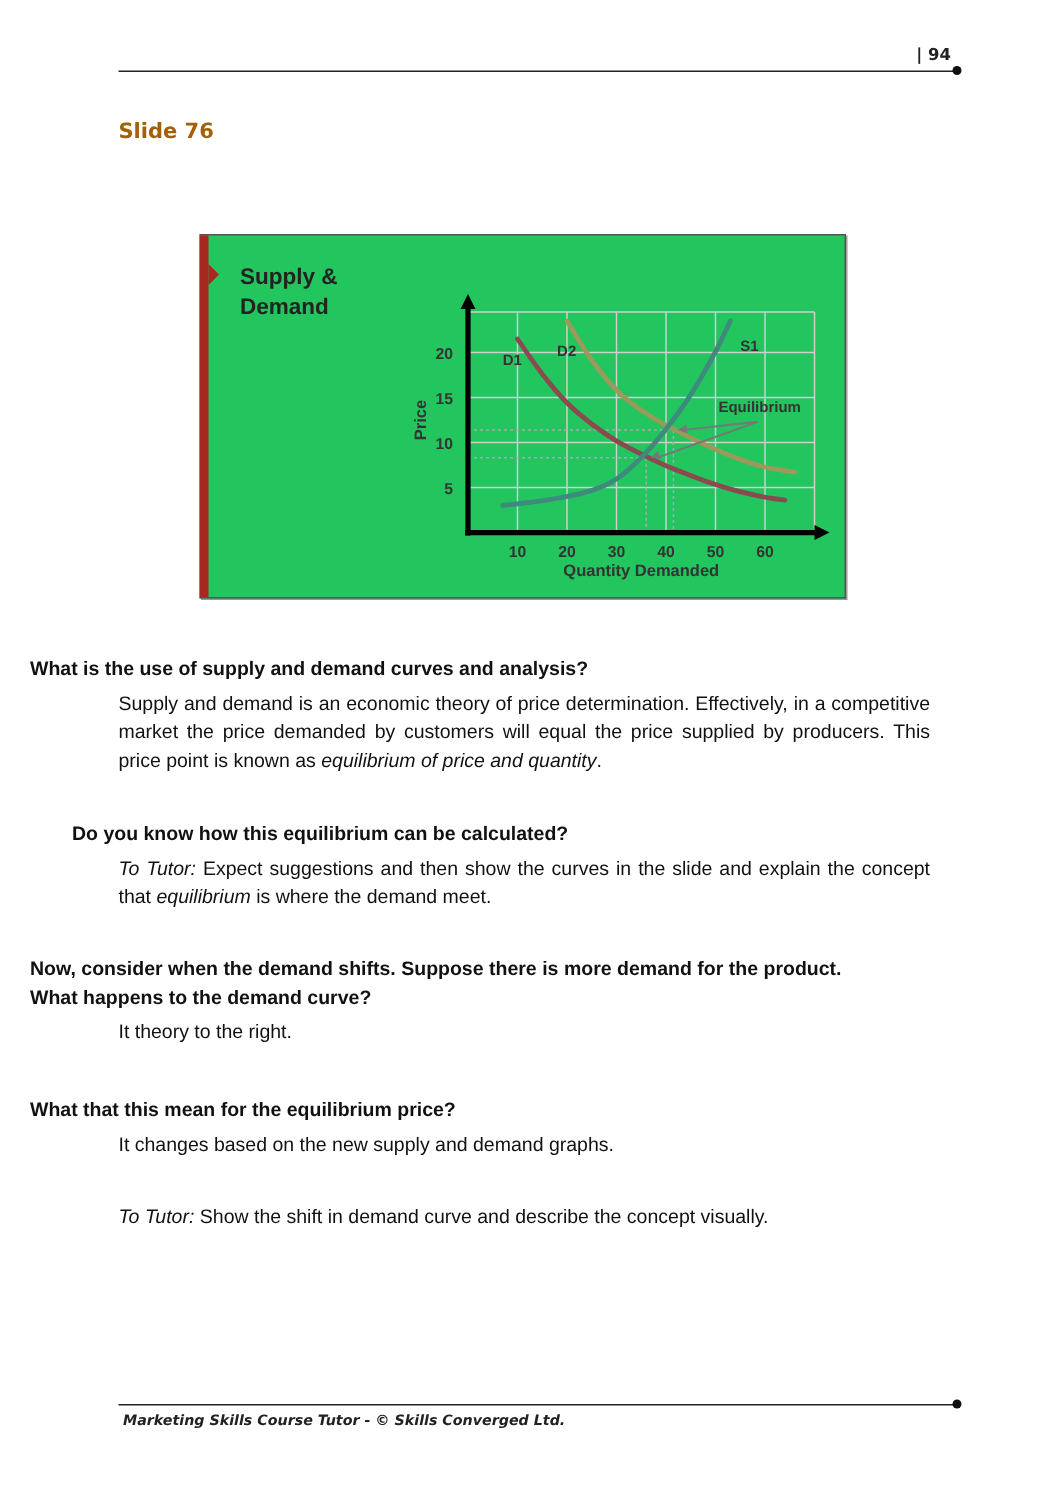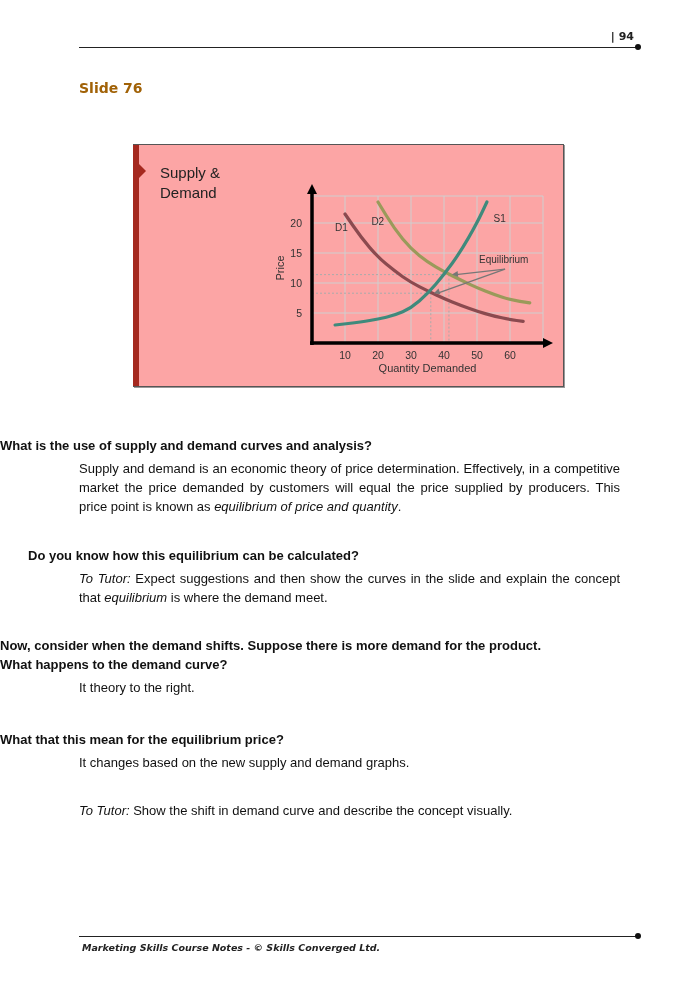--- a/index.html
+++ b/index.html
@@ -3,32 +3,32 @@
   <meta charset="utf-8">
   <style>
     html, body { margin: 0; padding: 0; background: #ffffff; }
     body { width: 700px; height: 995px; position: relative; overflow: hidden;
       font-family: "DejaVu Sans", "Liberation Sans", sans-serif; color: #111; }
     .hdr-line { position: absolute; left: 79px; top: 47px; width: 560px; height: 1px; background: #222; }
     .hdr-dot { position: absolute; left: 635px; top: 44px; width: 6px; height: 6px; border-radius: 50%; background: #111; }
     .page-num { position: absolute; right: 66px; top: 30px; font-size: 11px; font-weight: bold; color: #222; }
     .slide-label { position: absolute; left: 79px; top: 80px; font-size: 14px; font-weight: bold; color: #a16207; }
 
-    .slide { position: absolute; left: 133px; top: 144px; width: 430px; height: 241px;
-      border: 1px solid #555; border-left: none; box-shadow: 1px 1px 0 #999; background: #fca5a5; }
+    .slide { position: absolute; left: 133px; top: 156px; width: 430px; height: 241px;
+      border: 1px solid #555; border-left: none; box-shadow: 1px 1px 0 #999; background: #22c55e; font-weight: bold; }
     .slide-bar { position: absolute; left: 0; top: 0; width: 6px; height: 100%; background: #a5291f; }
     .slide-tri { position: absolute; left: 6px; top: 19px; width: 0; height: 0;
       border-top: 7px solid transparent; border-bottom: 7px solid transparent; border-left: 7px solid #a5291f; }
     .slide-title { position: absolute; left: 27px; top: 18px; font-size: 15px; line-height: 20px; color: #222;
       font-family: "Liberation Sans", sans-serif; white-space: pre-line; }
     .chart-svg { position: absolute; left: 0; top: 0; }
 
     .content { position: absolute; left: 79px; width: 541px; font-family: "Liberation Sans", sans-serif;
       font-size: 13px; line-height: 19px; color: #111; }
-    .q { font-weight: bold; text-align: justify; }
+    .q { font-weight: bold; text-align: justify; padding-left: 20px; }
     .a { text-align: justify; }
     .a i { font-style: italic; }
 
     .ftr-line { position: absolute; left: 79px; top: 936px; width: 560px; height: 1px; background: #222; }
     .ftr-dot { position: absolute; left: 635px; top: 933px; width: 6px; height: 6px; border-radius: 50%; background: #111; }
     .ftr-text { position: absolute; left: 82px; top: 942px; font-size: 9.5px; font-style: italic; font-weight: bold; color: #222; }
   </style>
 </head>
 <body>
 
@@ -85,21 +85,21 @@
       <text x="345.98" y="117.6" font-size="10" fill="#333" font-family="Liberation Sans, sans-serif">Equilibrium</text>
       <line x1="372.04999999999995" y1="124.19999999999999" x2="304.8" y2="148.2" stroke="#777" stroke-width="1.3"></line>
       <polygon points="300.8,148.2 305.5284295042513,143.44164372673444 307.44374272116323,149.12772983944168" fill="#777"></polygon>
       <line x1="372.04999999999995" y1="124.19999999999999" x2="322.95" y2="129.6" stroke="#777" stroke-width="1.3"></line>
       <polygon points="318.95,129.6 324.6156937174517,126.008354875544 325.2227323300358,131.97756789928775" fill="#777"></polygon>
     </svg>
 </div>
 
 <div class="ftr-line"></div>
 <div class="ftr-dot"></div>
-<div class="ftr-text">Marketing Skills Course Notes - © Skills Converged Ltd.</div>
+<div class="ftr-text">Marketing Skills Course Tutor - © Skills Converged Ltd.</div>
 
 <div class="content q" style="position: absolute; left: 0px; top: 436px; width: 541px;">What is the use of supply and demand curves and analysis?</div>
 <div class="content a" style="top: 459px;"><span>Supply and demand is an economic theory of price determination. Effectively, in a competitive market the price demanded by customers will equal the price supplied by producers. This price point is known as </span><i>equilibrium of price and quantity</i><span>.</span></div>
 <div class="content q" style="position: absolute; left: 0px; top: 546px; width: 541px; margin-left: 28px;">Do you know how this equilibrium can be calculated?</div>
 <div class="content a" style="top: 569px;"><i>To Tutor:</i><span> Expect suggestions and then show the curves in the slide and explain the concept that </span><i>equilibrium</i><span> is where the demand meet.</span></div>
 <div class="content q" style="position: absolute; left: 0px; top: 636px; width: 541px;">Now, consider when the demand shifts. Suppose there is more demand for the product. What happens to the demand curve?</div>
 <div class="content a" style="top: 678px;"><span>It theory to the right.</span></div>
 <div class="content q" style="position: absolute; left: 0px; top: 730px; width: 541px;">What that this mean for the equilibrium price?</div>
 <div class="content a" style="top: 753px;"><span>It changes based on the new supply and demand graphs.</span></div>
 <div class="content a" style="top: 801px;"><i>To Tutor:</i><span> Show the shift in demand curve and describe the concept visually.</span></div>

